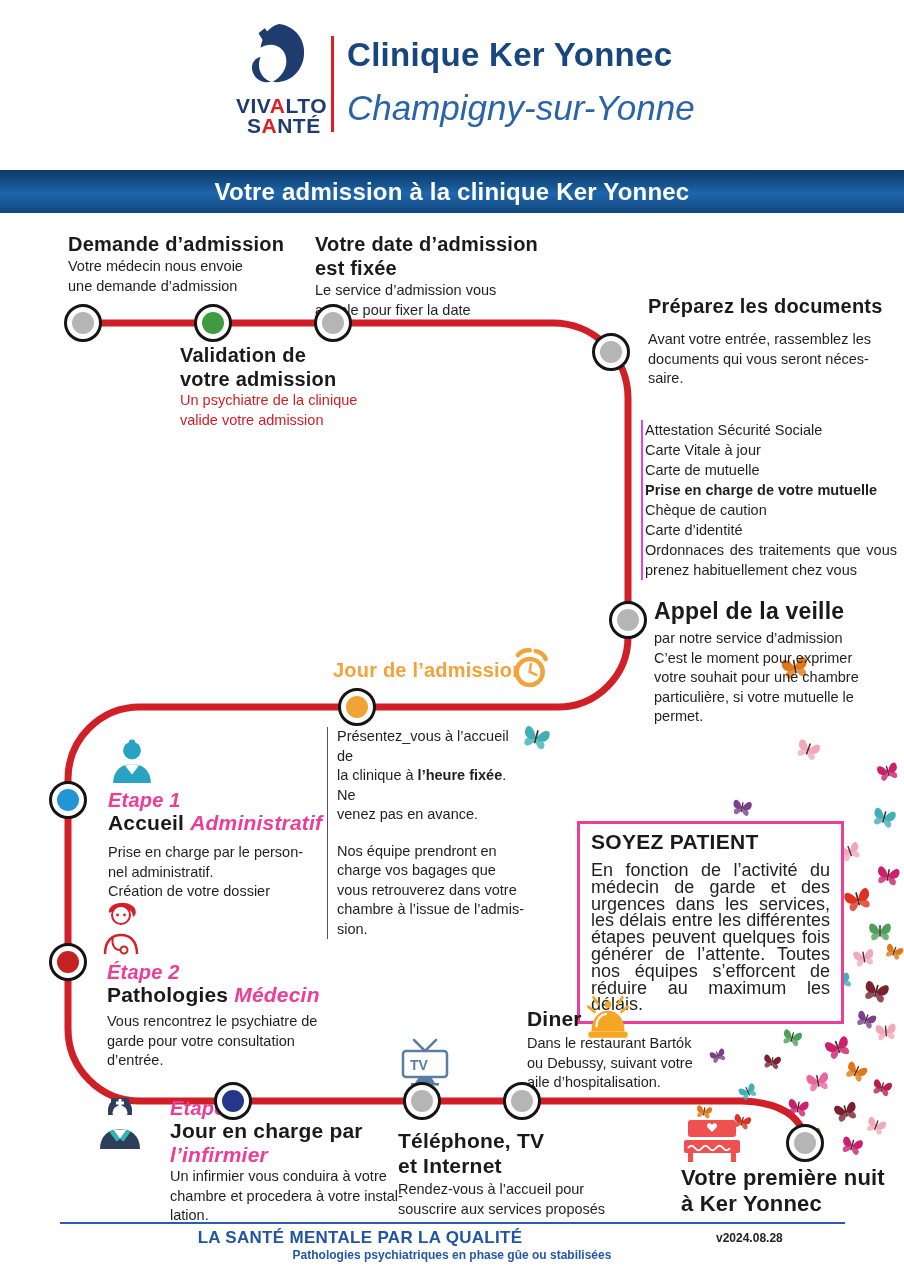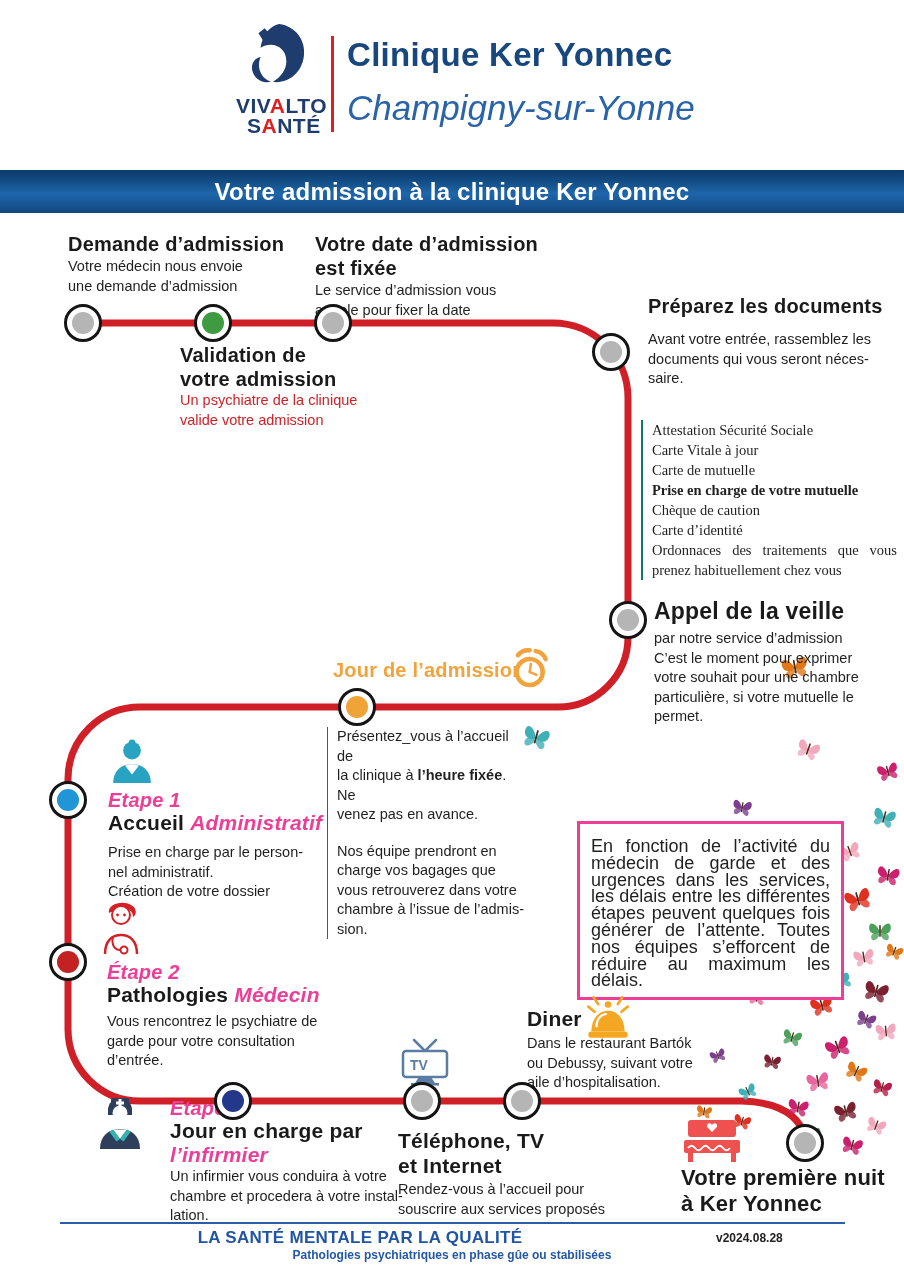--- a/index.html
+++ b/index.html
@@ -30,21 +30,21 @@
 
   
   .node { position:absolute; width:38px; height:38px; border-radius:50%; background:#fff; border:3px solid #151515; display:flex; align-items:center; justify-content:center; z-index:4; }
   .node .dot { width:22px; height:22px; border-radius:50%; background:#b5b5b5; }
 
   .redpath { left:0; top:0; z-index:1; }
   .bf-layer { z-index:2; }
   .txt-layer { z-index:3; }
   .bf { position:absolute; }
 
-  .docs-block { border-left:2px solid #0f766e; padding-left:9px; width:256px;font-family:Liberation Serif, serif; }
+  .docs-block { border-left:2px solid #d946ef; padding-left:2px; width:256px; }
   .doc-item { font-size:14.5px; line-height:20px; color:#1f1f1f; text-align:justify; }
   .doc-item.bold { font-weight:700; }
 
   .present-block { border-left:1.5px solid #555; padding-left:9px; width:200px; }
 
   .soyez-box { border:3px solid #ee3d97; background:#fff; width:267px; padding:6px 11px 8px 11px; z-index:3; }
   .soyez-title { font-size:21px; font-weight:700; color:#1a1a1a; letter-spacing:0.3px; }
   .soyez-body { font-size:18px; line-height:16.8px; color:#1f1f1f; text-align:justify; margin-top:8px; }
 
   .footer-rule { height:2px; background:#2b5ca8; }
@@ -309,20 +309,21 @@
       <path d="M16.5 27.5 L23 36 L29.5 27.5 C27 25.5 19 25.5 16.5 27.5 Z" fill="#fff"></path>
     </svg>
   </div>
   <div class="abs txt-layer h pink" style="left:108px; top:788px;">Etape 1</div>
   <div class="abs txt-layer h" style="left:108px; top:811px; font-size:21px;"><span>Accueil </span><span class="pink">Administratif</span></div>
   <div class="abs txt-layer body-txt" style="left:108px; top:843px;">Prise en charge par le person-
 nel administratif.
 Création de votre dossier</div>
 
   <div class="abs soyez-box" style="left:577px; top:821px;">
+    <div class="soyez-title">SOYEZ PATIENT</div>
     <div class="soyez-body">En fonction de l’activité du médecin de garde et des urgences dans les services, les délais entre les différentes étapes peuvent quelques fois générer de l’attente. Toutes nos équipes s’efforcent de réduire au maximum les délais.</div>
   </div>
 
   <div class="abs txt-layer" style="left:95px; top:900px;">
     <svg width="54" height="56" viewBox="0 0 54 56">
       <path d="M14 13 C12 4 28 0 36 5 C42 8 42 15 38 17 C38 10 32 8 27 9 C20 10.5 16 12 14 13 Z" fill="#d42027"></path>
       <circle cx="26" cy="15" r="9" fill="#fff" stroke="#d42027" stroke-width="2"></circle>
       <circle cx="22.5" cy="15" r="1.4" fill="#d42027"></circle>
       <circle cx="29.5" cy="15" r="1.4" fill="#d42027"></circle>
       <path d="M10 54 C10 41 17 35 26 35 C35 35 42 41 42 54" fill="none" stroke="#d42027" stroke-width="2.5"></path>

